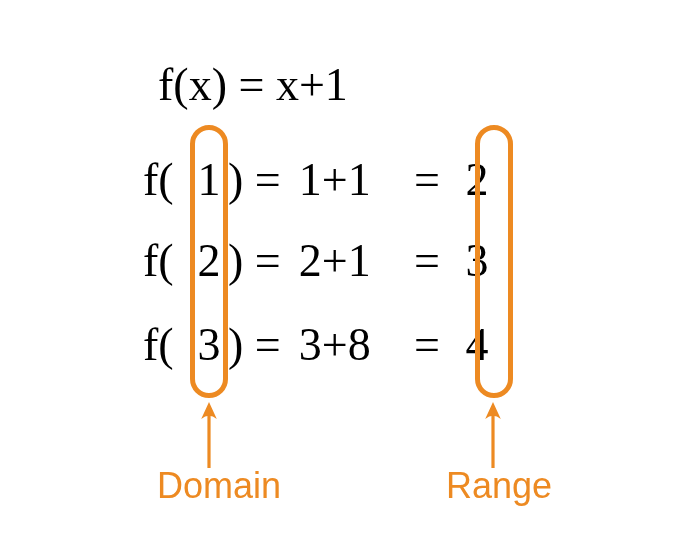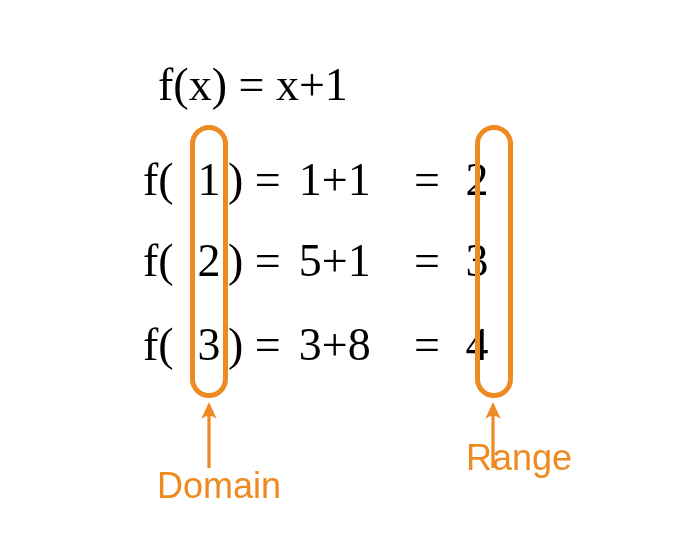--- a/index.html
+++ b/index.html
@@ -97,43 +97,42 @@
     font-size: 36px;
     line-height: 36px;
     white-space: nowrap;
   }
   .label-domain {
     left: 157px;
     top: 468px;
   }
   .label-range {
     left: 446px;
-    top: 440px;
-    margin-left: 20px;
+    top: 468px;
   }
 </style>
 </head>
 <body>
 
 <div id="canvas">
 
   <div class="eq eq-head">f(x) = x+1</div>
 
   <div class="eq eq-row row-0">
     <span class="seg seg-fopen">f(</span>
     <span class="seg seg-arg">1</span>
     <span class="seg seg-mid"><span>) =</span><span style="display:inline-block;width:18px;"></span><span>1+1</span></span>
     <span class="seg seg-eq2">=</span>
     <span class="seg seg-res">2</span>
   </div>
 
   <div class="eq eq-row row-1">
     <span class="seg seg-fopen">f(</span>
     <span class="seg seg-arg">2</span>
-    <span class="seg seg-mid"><span>) =</span><span style="display:inline-block;width:18px;"></span><span>5+1</span></span>
+    <span class="seg seg-mid"><span>) =</span><span style="display:inline-block;width:18px;"></span><span>2+1</span></span>
     <span class="seg seg-eq2">=</span>
     <span class="seg seg-res">3</span>
   </div>
 
   <div class="eq eq-row row-2">
     <span class="seg seg-fopen">f(</span>
     <span class="seg seg-arg">3</span>
     <span class="seg seg-mid"><span>) =</span><span style="display:inline-block;width:18px;"></span><span>3+8</span></span>
     <span class="seg seg-eq2">=</span>
     <span class="seg seg-res">4</span>

